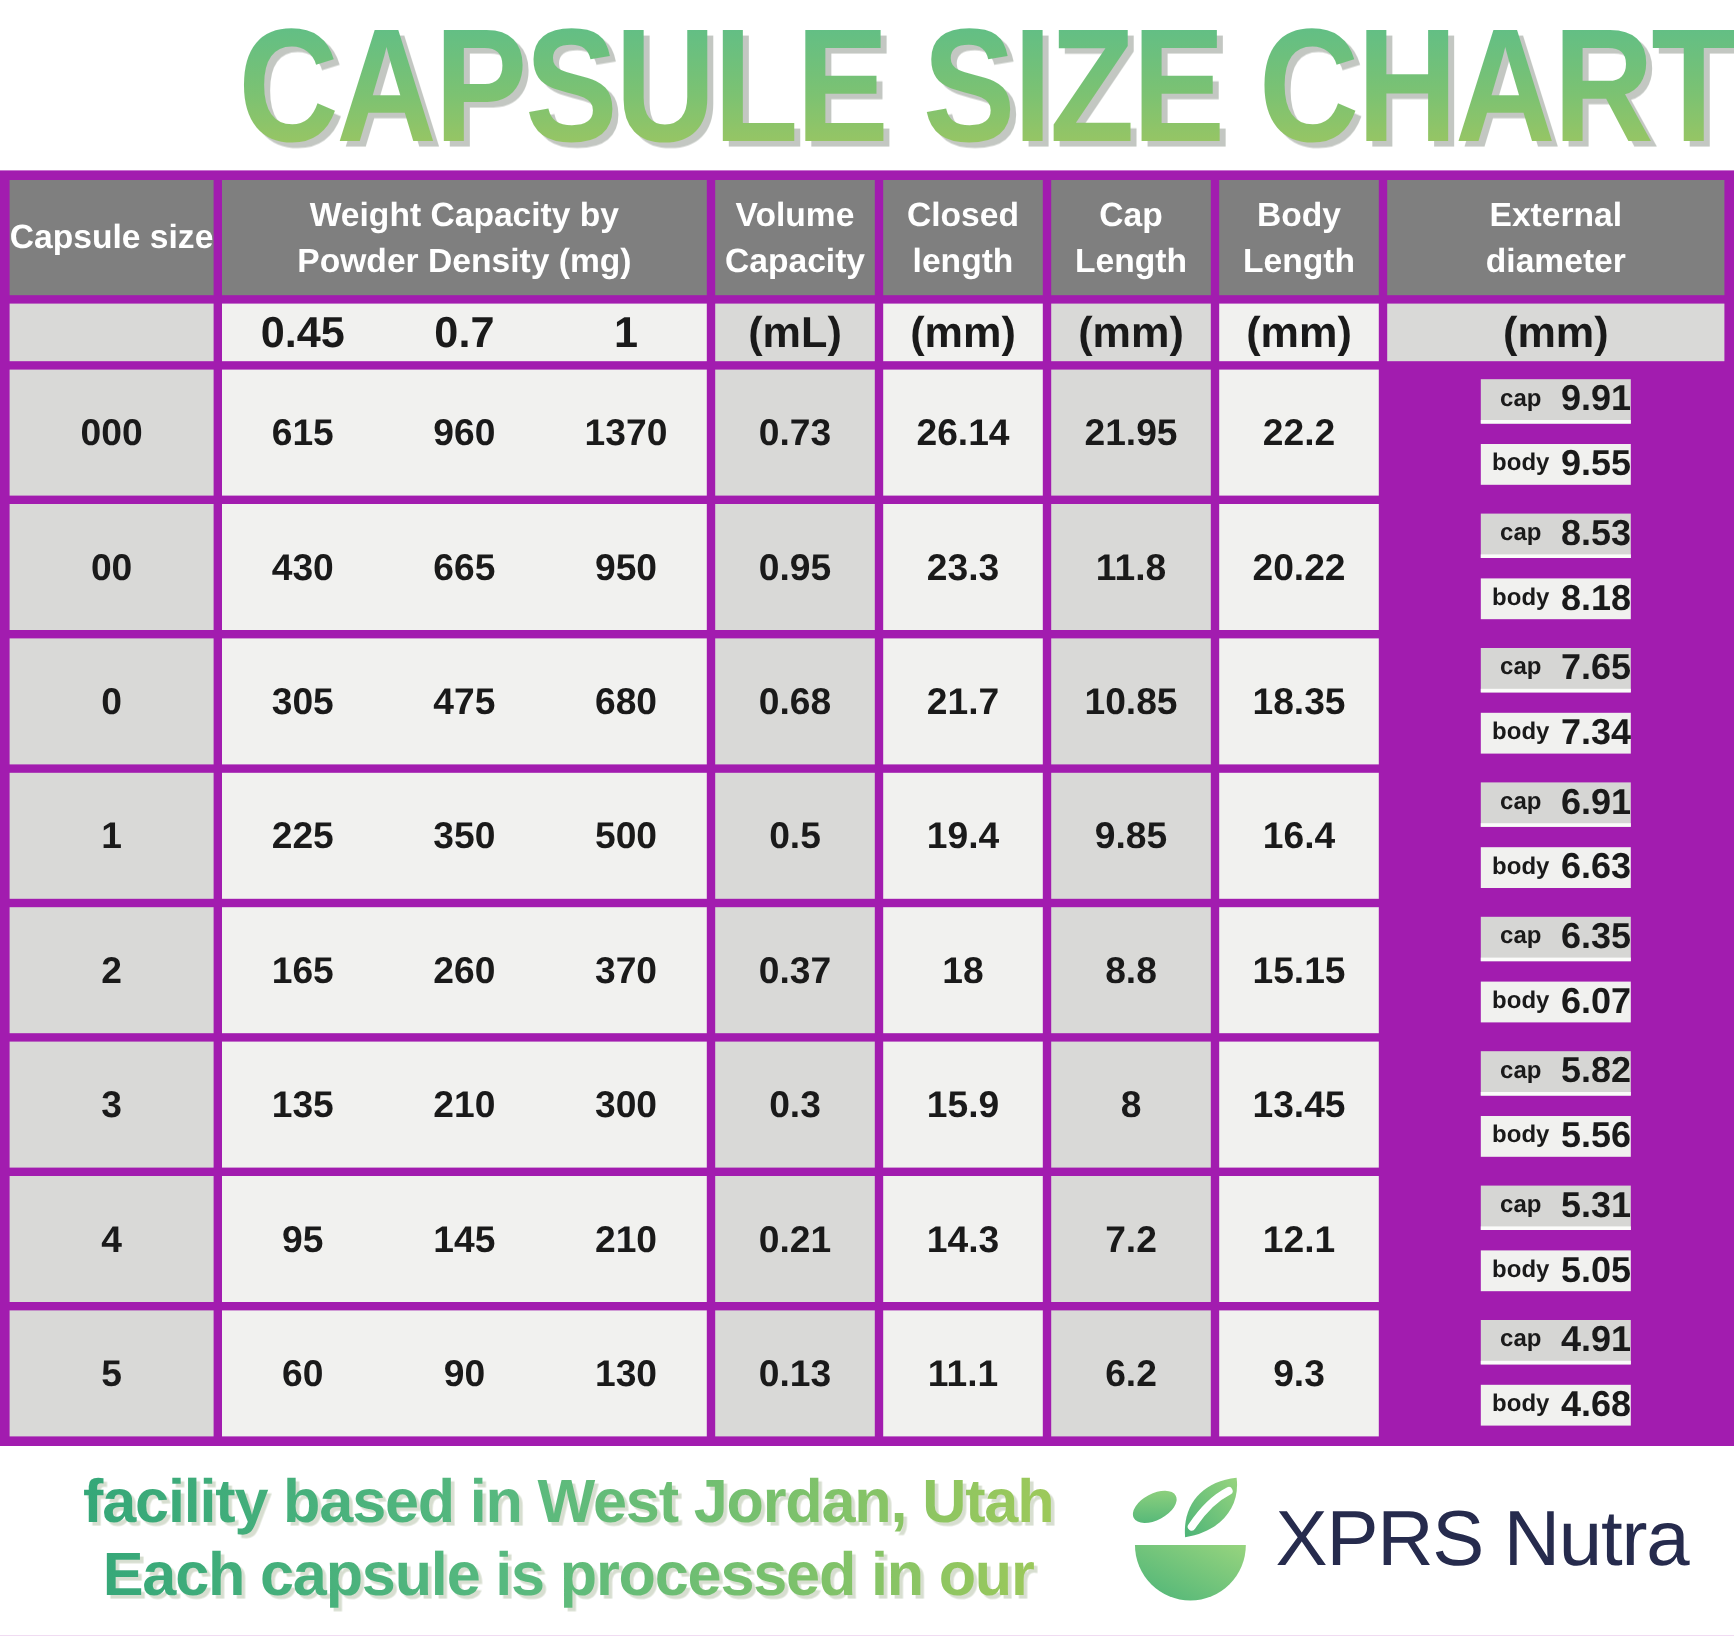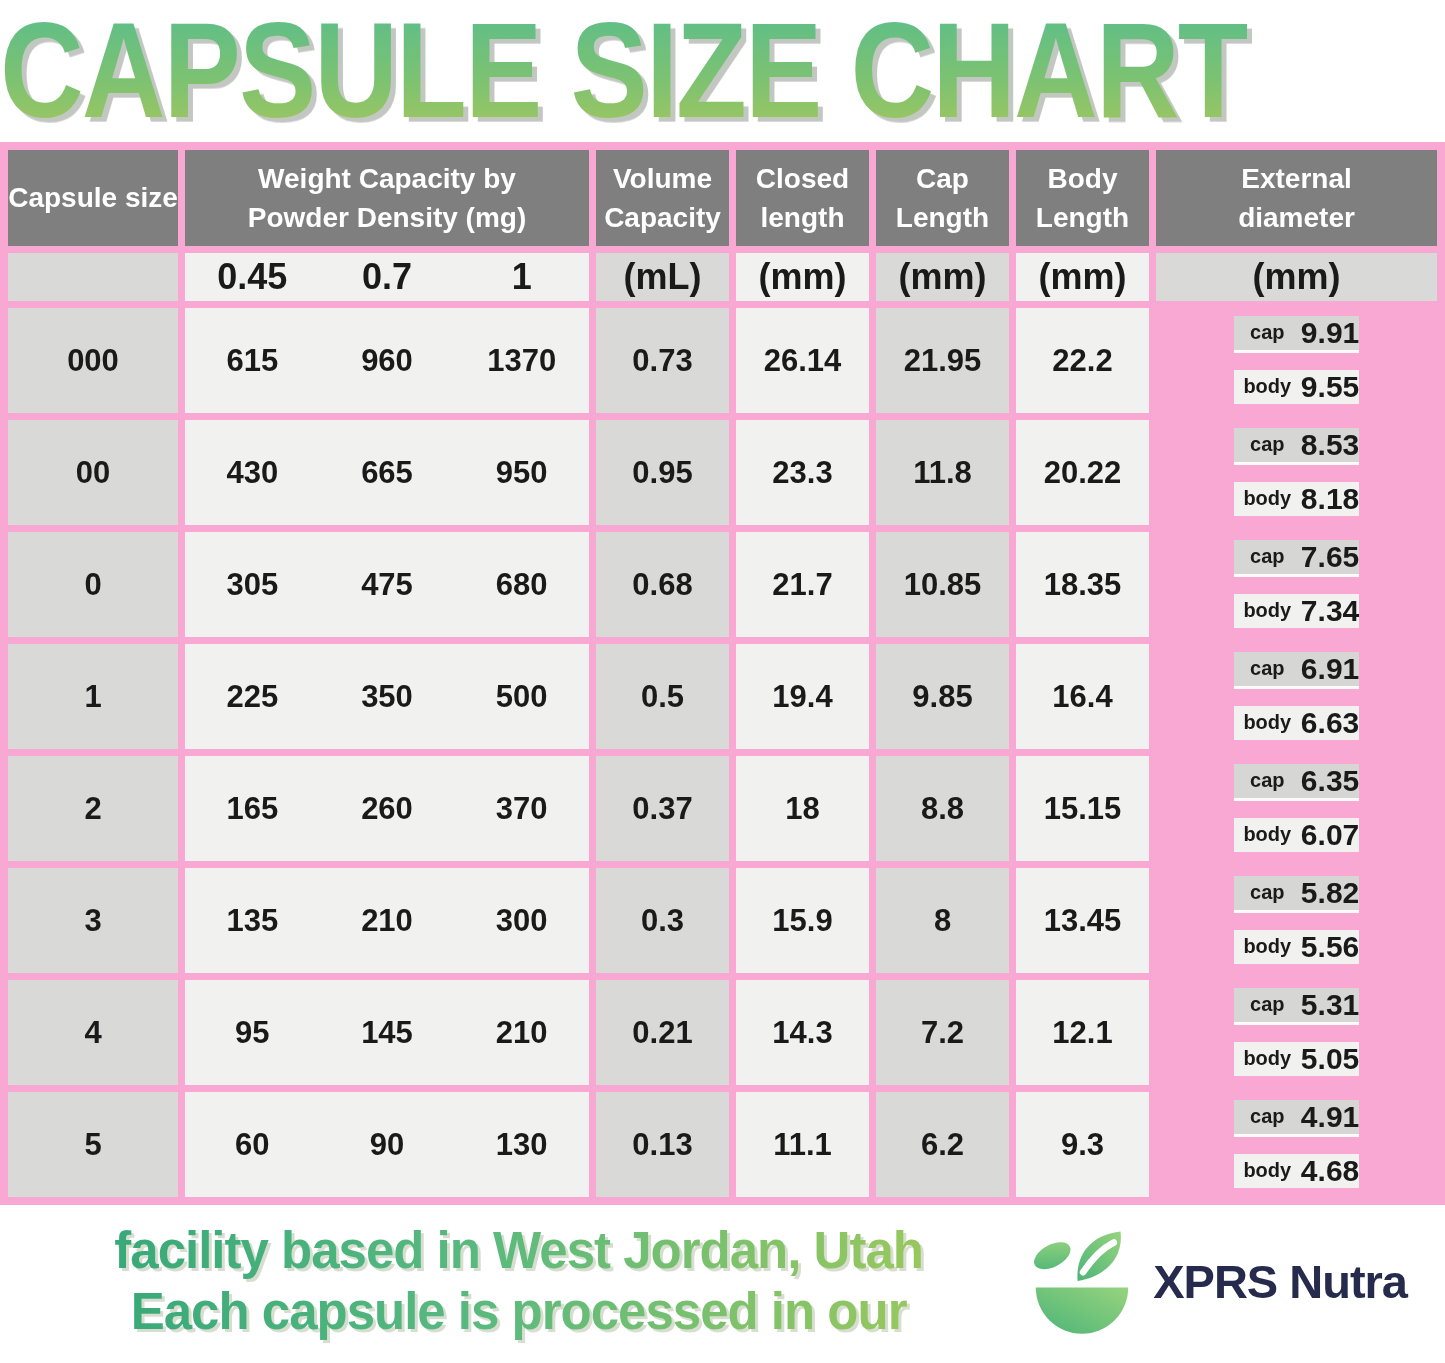--- a/index.html
+++ b/index.html
@@ -4,21 +4,21 @@
 <style>
   * { box-sizing: border-box; }
   html, body { margin: 0; padding: 0; background: #ffffff; }
   body { width: 1445px; height: 1363px; font-family: "Liberation Sans", sans-serif; }
 
   .page { width: 1445px; height: 1363px; overflow: hidden; }
 
   
   .title-wrap {
     height: 142px;
-    display: flex; align-items: center; justify-content: flex-start;
+    display: flex; align-items: center; justify-content: flex-end;
     overflow: hidden;
   }
   .title {
     font-size: 116px;
     font-weight: bold;
     letter-spacing: -2px;
     white-space: nowrap;
     background: linear-gradient(180deg, #57bd8d 4%, #7cc272 55%, #a6c75c 96%);
     -webkit-background-clip: text; background-clip: text;
     color: transparent;
@@ -27,21 +27,21 @@
     filter: drop-shadow(5px 4px 0px #c3c7c2);
   }
 
   
   .table {
     width: 1445px;
     display: grid;
     grid-template-columns: 170px 404px 133px 133px 133px 133px 1fr;
     grid-template-rows: 96px 48px repeat(8, 105px);
     gap: 7px;
-    background: #f9a8d4;
+    background: #a21caf;
     padding: 8px;
   }
   .cell { display: flex; align-items: center; justify-content: center; }
   .th {
     background: #7f7f7f; color: #ffffff;
     font-weight: bold; font-size: 28px; text-align: center; line-height: 1.4;
   }
   .th.pad { padding: 0 55px; }
   .gray  { background: #d9d9d7; }
   .light { background: #f1f1ef; }
@@ -71,21 +71,21 @@
     font-size: 51px;
     line-height: 1.2;
     letter-spacing: -1px;
     background: linear-gradient(90deg, #2fa477 0%, #58b97f 45%, #a6cb55 100%);
     -webkit-background-clip: text; background-clip: text;
     color: transparent;
     filter: drop-shadow(3px 3px 0px rgba(140,160,120,0.35));
   }
   .logo { display: flex; align-items: center; gap: 16px; padding-right: 20px; }
   .logo-text {
-    font-size: 47px; font-weight: 700; color: #262b4d; letter-spacing: -1px;
+    font-size: 65px; font-weight: 400; color: #262b4d; letter-spacing: -1px;
     white-space: nowrap;
   }
 </style>
 </head>
 <body>
 
 <div class="page">
 
   <div class="title-wrap">
     <div class="title">CAPSULE SIZE CHART</div>

